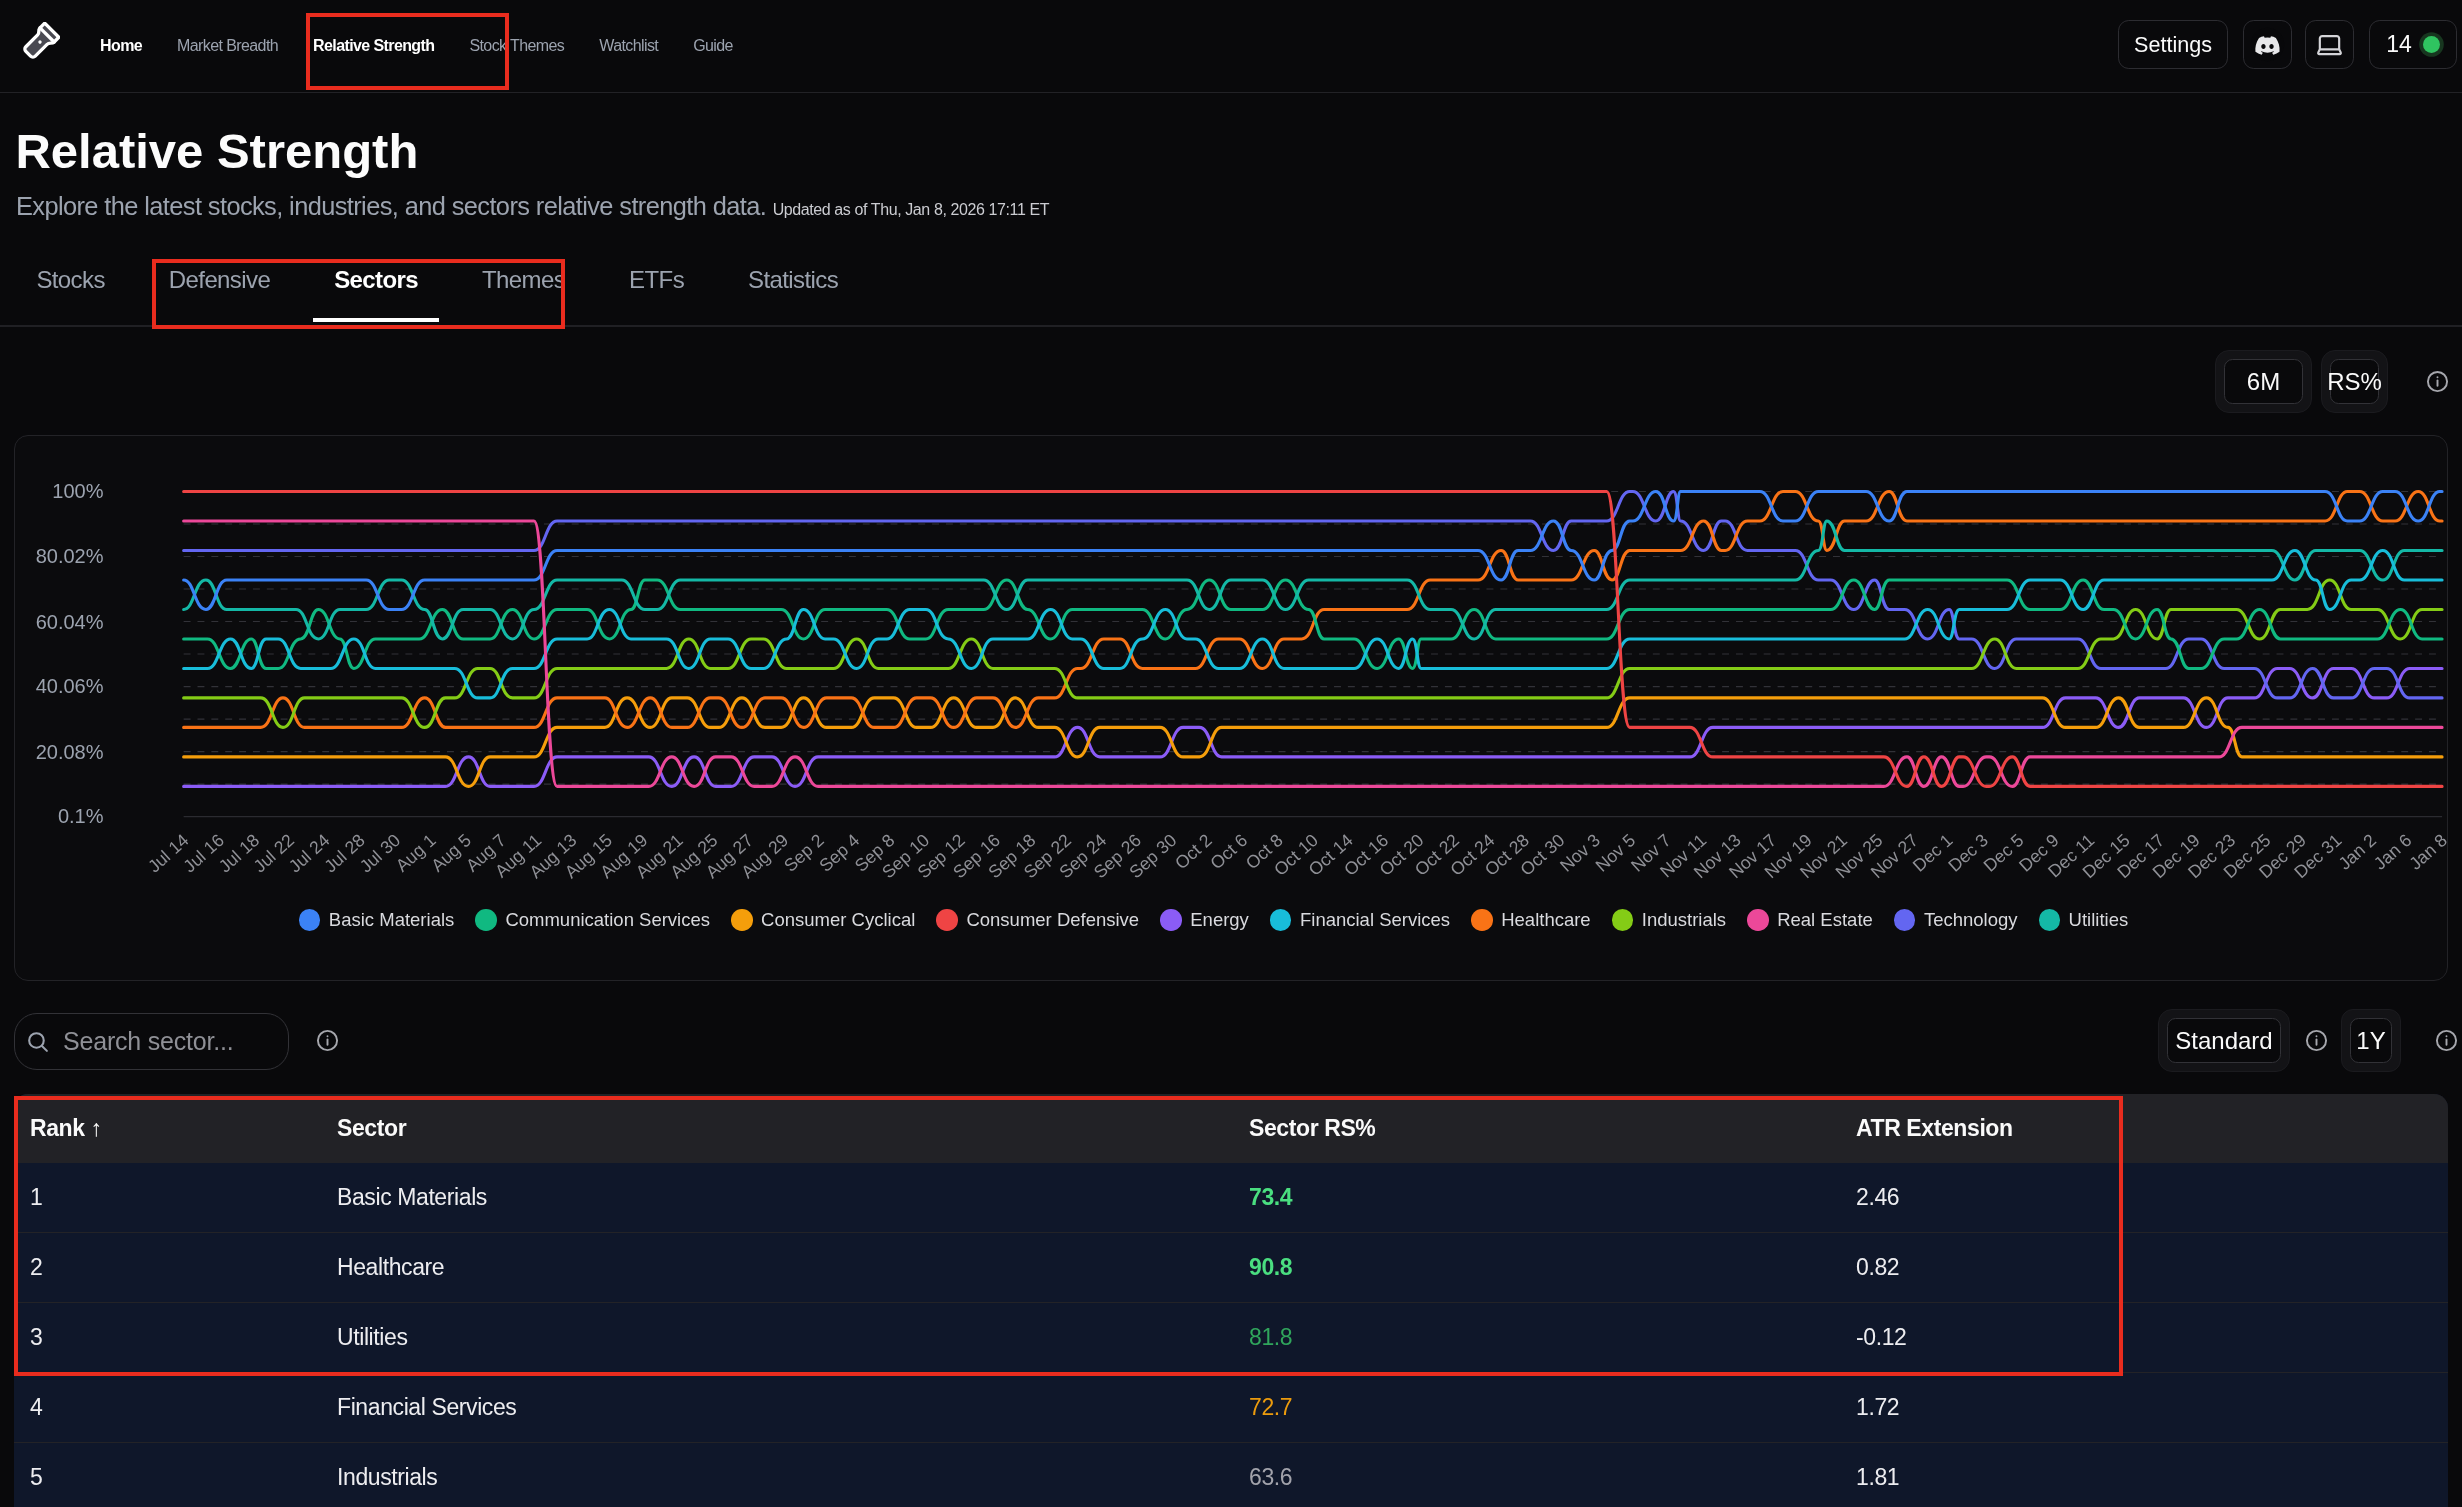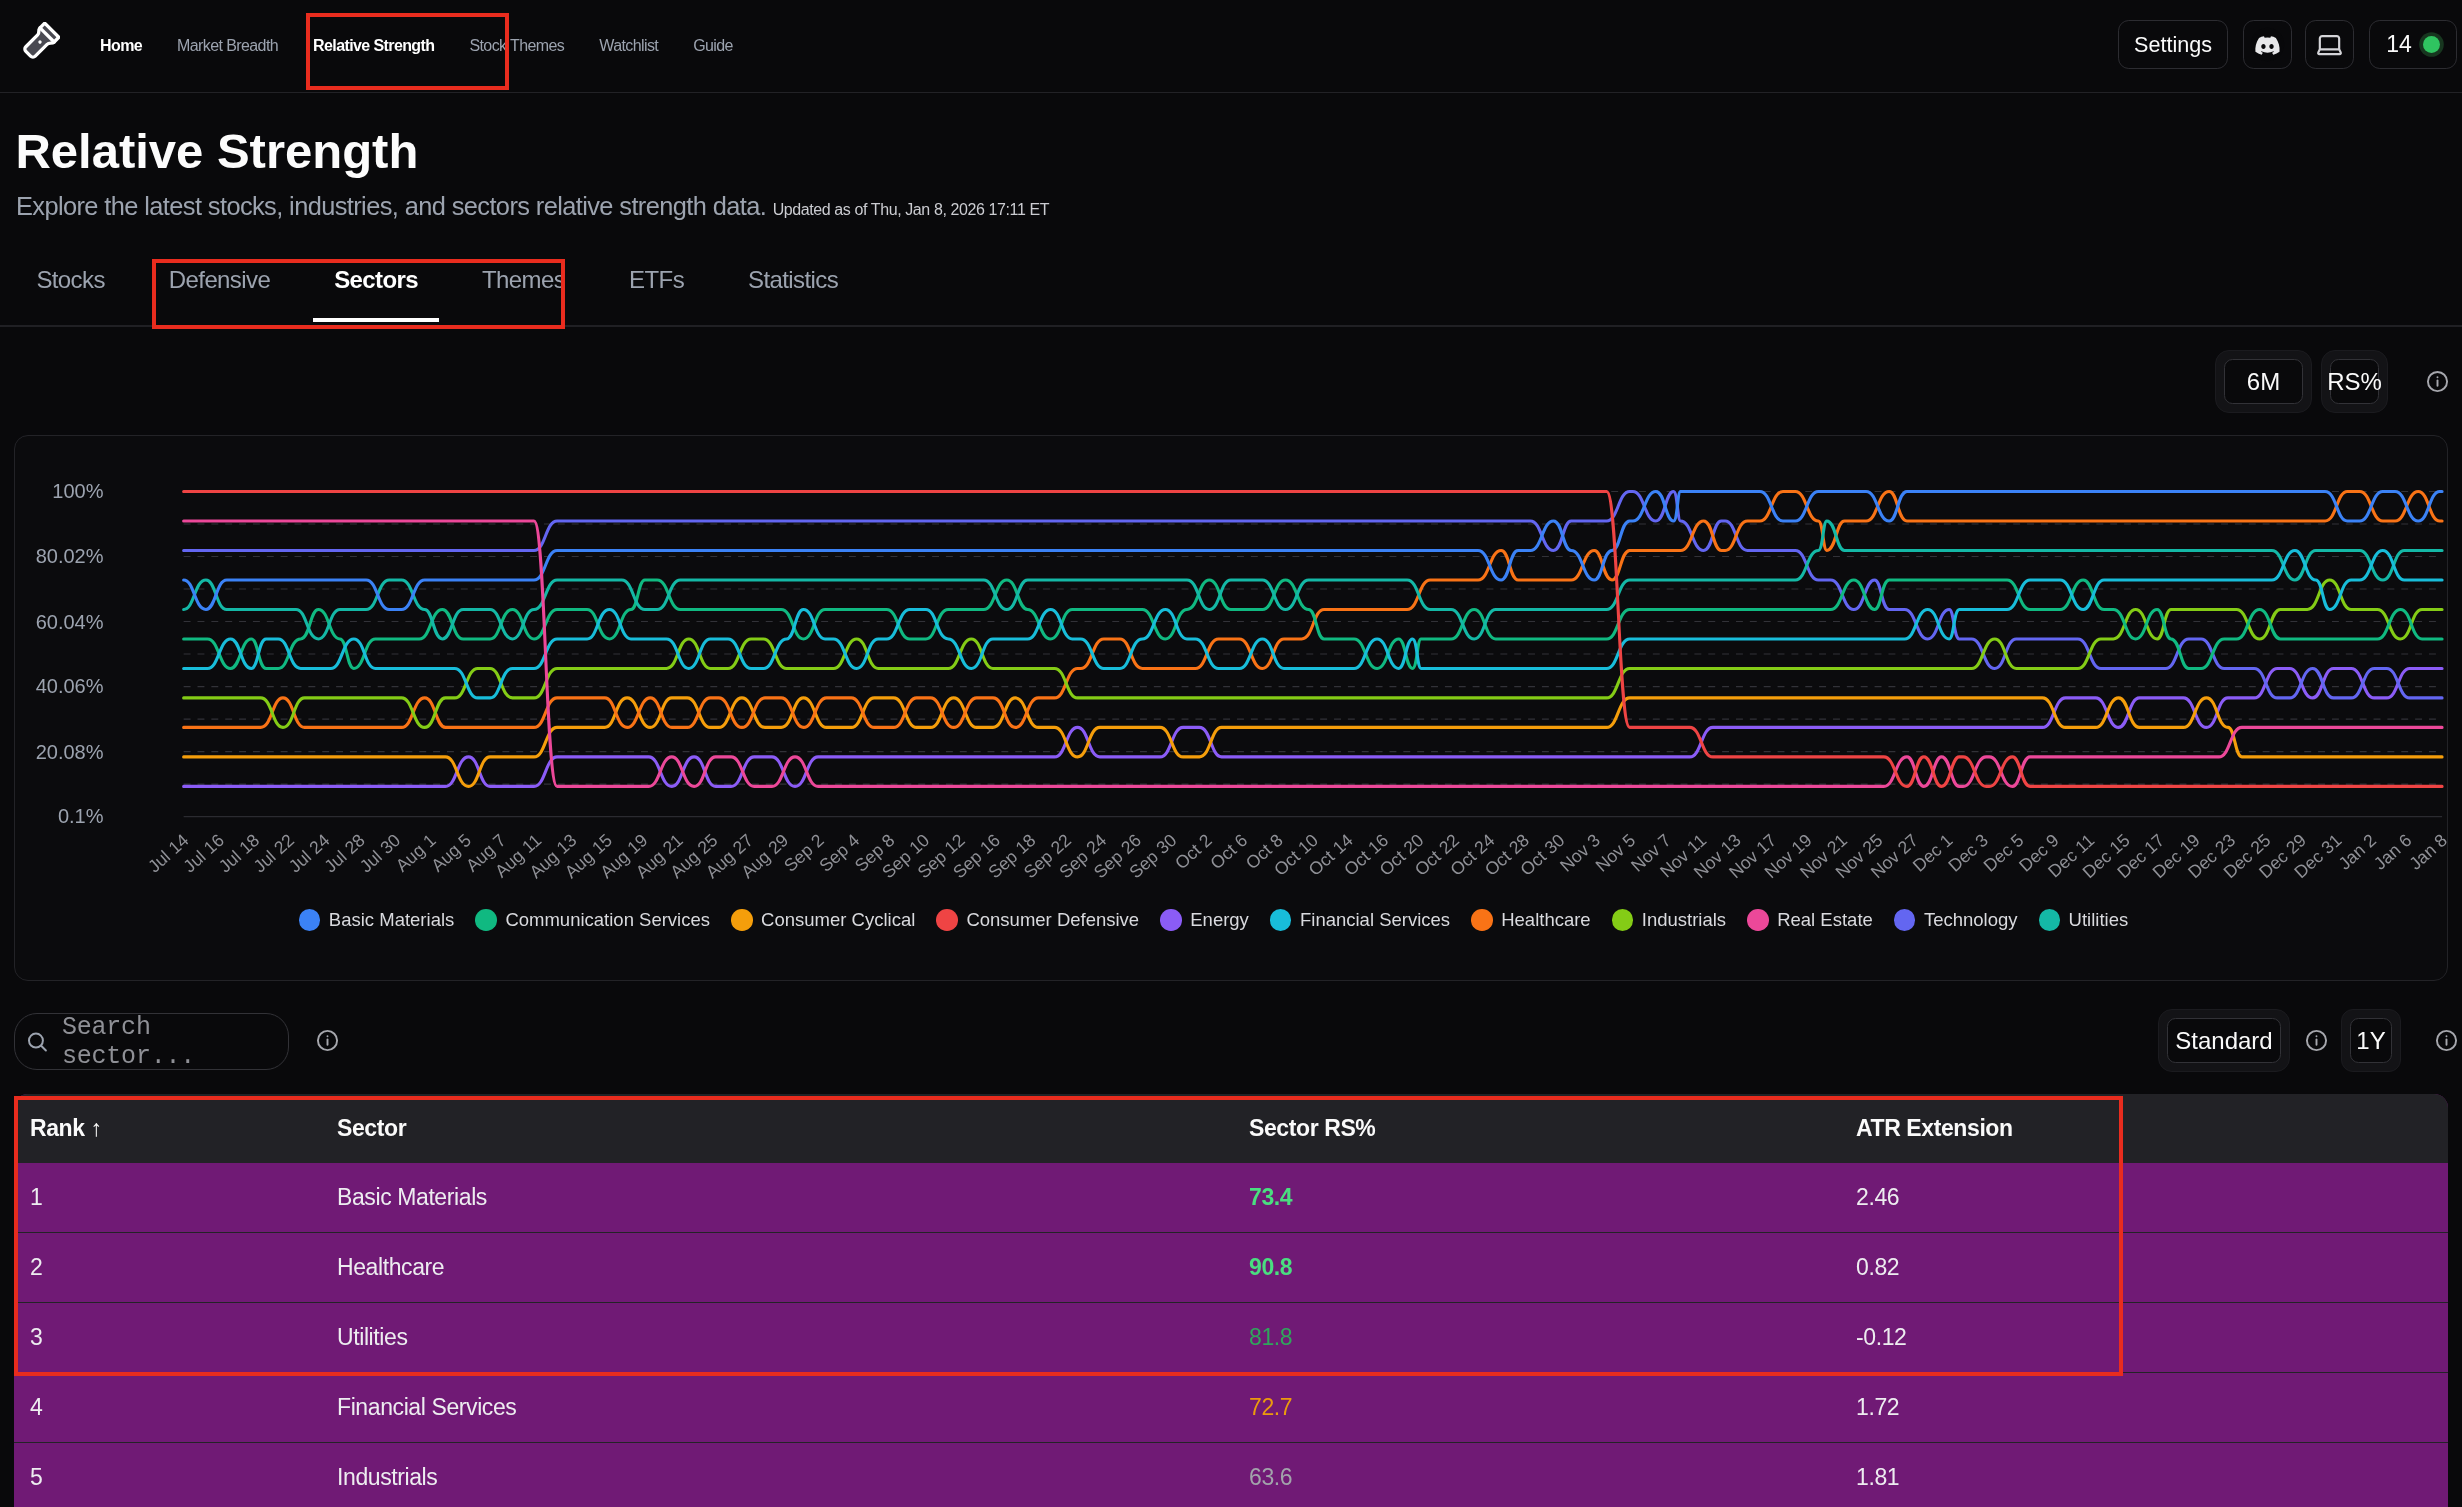--- a/index.html
+++ b/index.html
@@ -49,26 +49,26 @@
 
 .card { position:absolute; left:14px; top:435px; width:2434px; height:546px;
   border:1.5px solid #232327; border-radius:14px; background:#0b0b0d; }
 .legend { position:absolute; left:-17px; top:473px; width:2431px; display:flex;
   justify-content:center; gap:21px; }
 .li { display:flex; align-items:center; gap:8.5px; font-size:18.5px; color:#d9dade; white-space:nowrap;}
 .ld { width:21.6px; height:21.6px; border-radius:50%; display:inline-block; flex:0 0 21.6px;}
 
 
 .search { position:absolute; left:14px; top:1013px; width:275px; height:57px;
-  border:1.5px solid #323237; border-radius:23px; display:flex; align-items:center;font-family:Liberation Mono, monospace; }
+  border:1.5px solid #323237; border-radius:23px; display:flex; align-items:center; }
 .search .ph { color:#8f9096; font-size:25px; margin-left:13px; letter-spacing:-0.2px;}
 
 
 .tcard { position:absolute; left:14px; top:1094px; width:2434px; height:413px;
-  border-radius:14px 14px 0 0; overflow:hidden; background:#701a75; }
+  border-radius:14px 14px 0 0; overflow:hidden; background:#0f172a; }
 .thead { position:absolute; left:0; top:0; width:2434px; height:69px; background:#222226;
   display:flex; align-items:center; font-size:23px; letter-spacing:-0.4px; font-weight:700; color:#fafafa; }
 .trow { position:absolute; left:0; width:2434px; height:70px; border-bottom:1.5px solid #232327;
   display:flex; align-items:center; font-size:23px; letter-spacing:-0.4px; color:#ededf0; }
 .c1 { position:absolute; left:16px; } .c2 { position:absolute; left:323px; }
 .c3 { position:absolute; left:1235px; } .c4 { position:absolute; left:1842px; }
 .redbox3 { position:absolute; left:14px; top:1096px; width:2109px; height:280px; border:4.6px solid #e92c1e; }
 </style>
 </head>
 <body>

